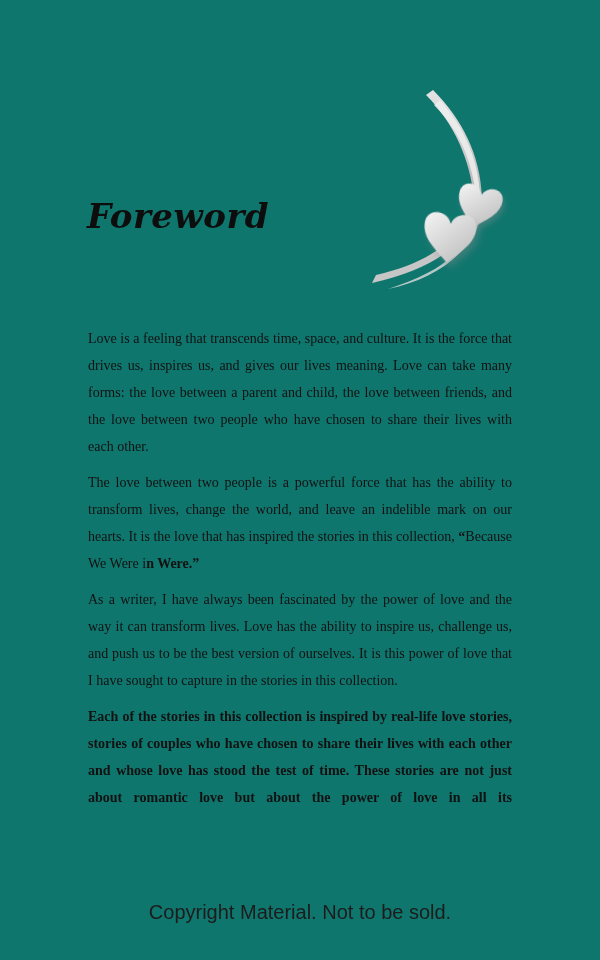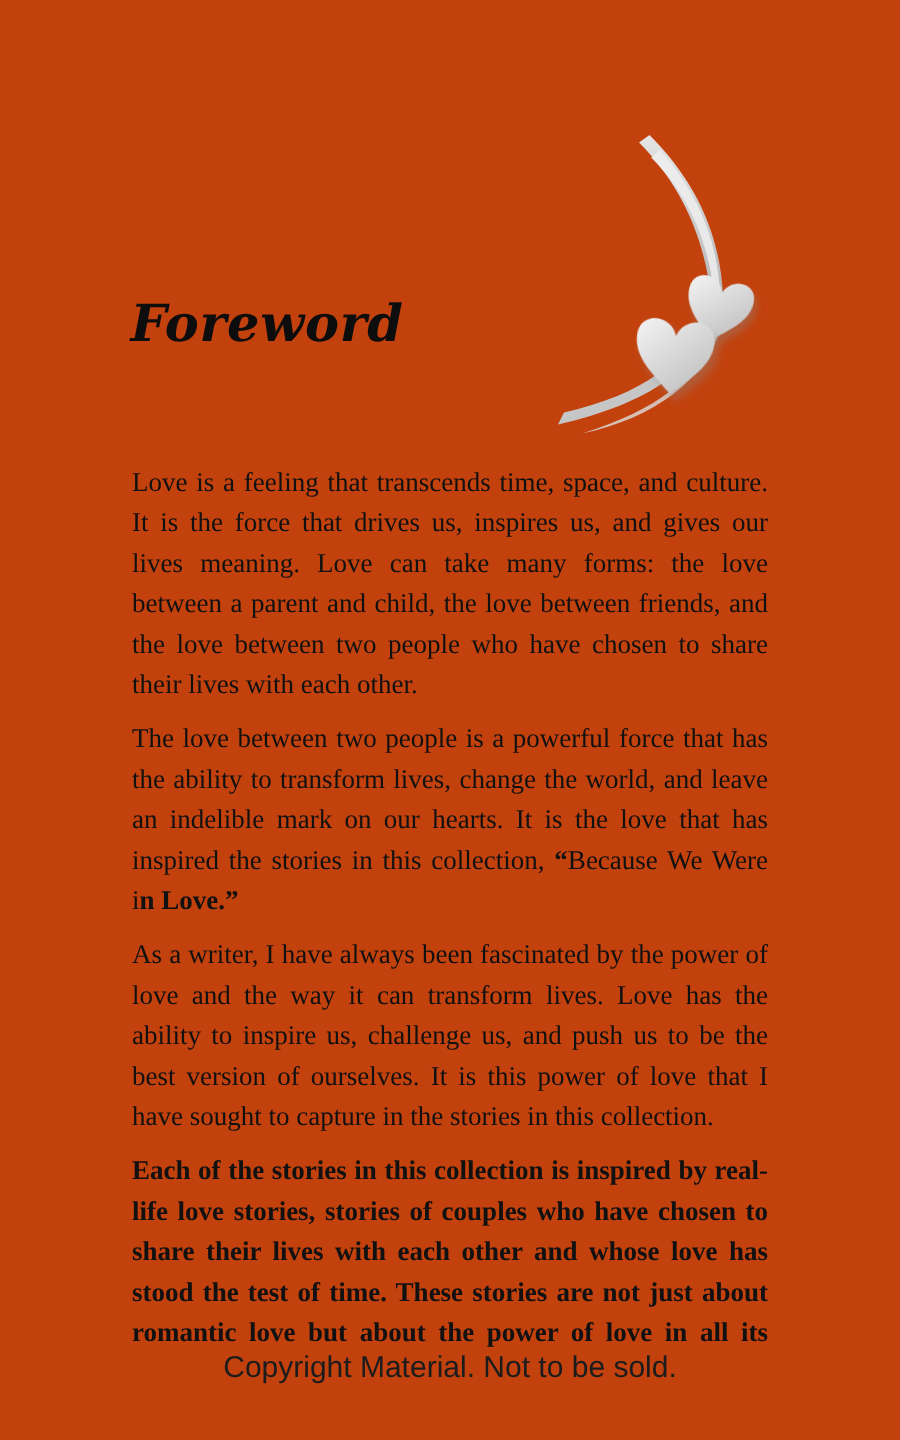--- a/index.html
+++ b/index.html
@@ -4,21 +4,21 @@
 <style>
   html, body {
     margin: 0;
     padding: 0;
     background: #ffffff;
   }
   #page {
     position: relative;
     width: 600px;
     height: 960px;
-    background: #c2410c;
+    background: #0f766e;
     overflow: hidden;
     font-family: "Liberation Serif", serif;
     color: #111111;
   }
   #title {
     position: absolute;
     left: 87px;
     top: 196px;
     font-family: "DejaVu Serif", serif;
     font-style: italic;
@@ -31,23 +31,23 @@
   #decoration {
     position: absolute;
     left: 368px;
     top: 55px;
     width: 230px;
     height: 240px;
   }
   #body-text {
     position: absolute;
     left: 88px;
-    top: 308px;
+    top: 325px;
     width: 424px;
-    font-size: 18px;
+    font-size: 14px;
     line-height: 27px;
     text-align: justify;
   }
   #body-text p {
     margin: 0 0 9px 0;
   }
   #body-text p.justify-last {
     text-align-last: justify;
     font-weight: bold;
   }
@@ -97,20 +97,20 @@
       <path d="M0,-6 C-4,-18 -22,-18 -22,-4 C-22,9 -10,17 0,27 C10,17 22,9 22,-4 C22,-18 4,-18 0,-6 Z" fill="url(#hg)"></path>
     </g>
 
     <g transform="translate(82,176) rotate(6) scale(1.18)" filter="url(#softshadow)">
       <path d="M0,-6 C-4,-18 -22,-18 -22,-4 C-22,9 -10,17 0,27 C10,17 22,9 22,-4 C22,-18 4,-18 0,-6 Z" fill="url(#hg)"></path>
     </g>
   </svg>
 
   <div id="body-text">
       <p><span>Love is a feeling that transcends time, space, and culture. It is the force that drives us, inspires us, and gives our lives meaning. Love can take many forms: the love between a parent and child, the love between friends, and the love between two people who have chosen to share their lives with each other.</span></p>
-      <p><span>The love between two people is a powerful force that has the ability to transform lives, change the world, and leave an indelible mark on our hearts. It is the love that has inspired the stories in this collection, </span><span class="bold">“</span><span>Because We Were i</span><span class="bold">n Love.”</span></p>
+      <p><span>The love between two people is a powerful force that has the ability to transform lives, change the world, and leave an indelible mark on our hearts. It is the love that has inspired the stories in this collection, </span><span class="bold">“</span><span>Because We Were i</span><span class="bold">n Were.”</span></p>
       <p><span>As a writer, I have always been fascinated by the power of love and the way it can transform lives. Love has the ability to inspire us, challenge us, and push us to be the best version of ourselves. It is this power of love that I have sought to capture in the stories in this collection.</span></p>
       <p class="justify-last"><span>Each of the stories in this collection is inspired by real-life love stories, stories of couples who have chosen to share their lives with each other and whose love has stood the test of time. These stories are not just about romantic love but about the power of love in all its</span></p>
     </div>
 
   <div id="footer">Copyright Material. Not to be sold.</div>
 
 </div>
 
 </body></html>

